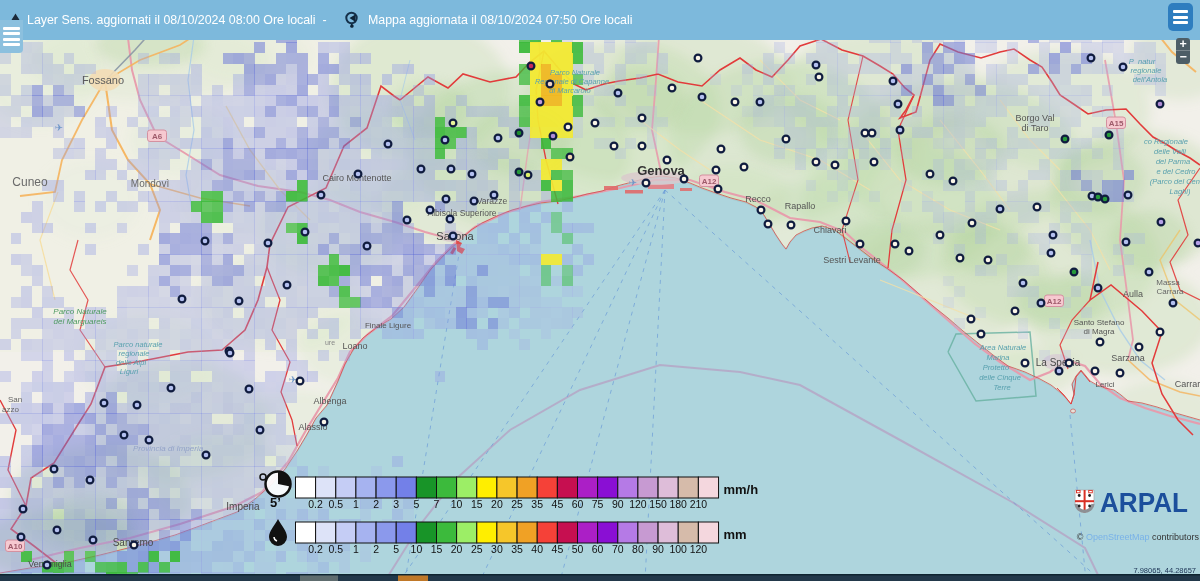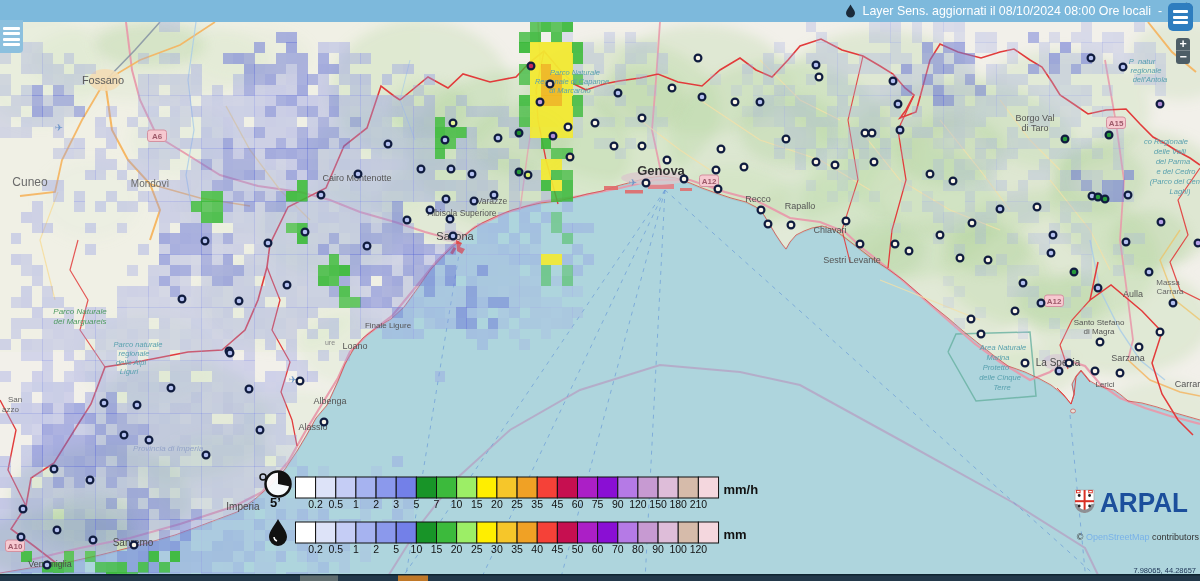--- a/index.html
+++ b/index.html
@@ -1,16 +1,16 @@
 <!DOCTYPE html>
 <html><head><meta charset="utf-8">
 <style>
 html,body{margin:0;padding:0;}
 #app{position:relative;width:1200px;height:581px;overflow:hidden;font-family:"Liberation Sans",sans-serif;background:#aed5dd;}
-#topbar{position:absolute;left:0;top:0;width:1200px;height:22px;background:#7db9dc;color:#fff;font-size:12.4px;display:flex;align-items:center;justify-content:flex-end;z-index:5;}
+#topbar{position:absolute;left:0;top:0;width:1200px;height:40px;background:#7db9dc;color:#fff;font-size:12.4px;display:flex;align-items:center;justify-content:flex-start;z-index:5;}
 #topbar svg{margin:0 6px 0 10px;}
 #leftpanel{position:absolute;left:0;top:20px;width:23px;height:33px;background:#8cc0de;border-radius:0 0 4px 0;z-index:6;display:flex;flex-direction:column;justify-content:center;gap:2.5px;padding:0 3px;box-sizing:border-box;}
 #leftpanel div{height:3px;background:#fff;border-radius:1px;}
 #menubtn{position:absolute;left:1168px;top:3px;width:25px;height:28px;background:#2e7dbf;border-radius:5px;z-index:6;display:flex;flex-direction:column;justify-content:center;gap:2.5px;padding:0 5px;box-sizing:border-box;}
 #menubtn div{height:3px;background:#fff;border-radius:1px;}
 #zoomctl{position:absolute;left:1176px;top:38px;width:14px;z-index:6;}
 #zoomctl .b{width:14px;height:13px;background:#4d5d66;color:#fff;font-size:12.4px;font-weight:bold;text-align:center;line-height:12px;box-sizing:border-box;}
 #zoomctl .b:first-child{border-radius:3px 3px 0 0;border-bottom:1px solid #7a868c;}
 #zoomctl .b:last-child{border-radius:0 0 3px 3px;}
 </style></head>
@@ -2618,20 +2618,21 @@
 <div id="topbar">
 <svg width="11" height="14" viewBox="0 0 11 14">
         <path d="M5.5,0.5 C7,3.5 10,6.5 10,9 a4.5,4.5 0 1 1 -9,0 C1,6.5 4,3.5 5.5,0.5 Z" fill="#1b2a3a"></path>
       </svg>
 <span>Layer Sens. aggiornati il 08/10/2024 08:00 Ore locali&nbsp;&nbsp;-&nbsp;&nbsp;</span>
 <svg width="15" height="19" viewBox="0 0 15 19">
         <circle cx="7.5" cy="7" r="5.2" fill="none" stroke="#14304a" stroke-width="2"></circle>
         <path d="M11.8,3.2 L5.5,7 L11.2,10.8 Z" fill="#0e2438"></path>
         <path d="M7.2,12.8 q3.2,0.8 2.2,3.4 q-2.4,1.6 -3.4,-0.6 z" fill="#0e2438"></path>
       </svg>
+<span>&nbsp;Mappa aggiornata il 08/10/2024 07:50 Ore locali</span>
 </div>
 <div id="leftpanel">
       <div></div>
       <div></div>
       <div></div>
       <div></div>
     </div>
 <div id="menubtn">
       <div></div>
       <div></div>

